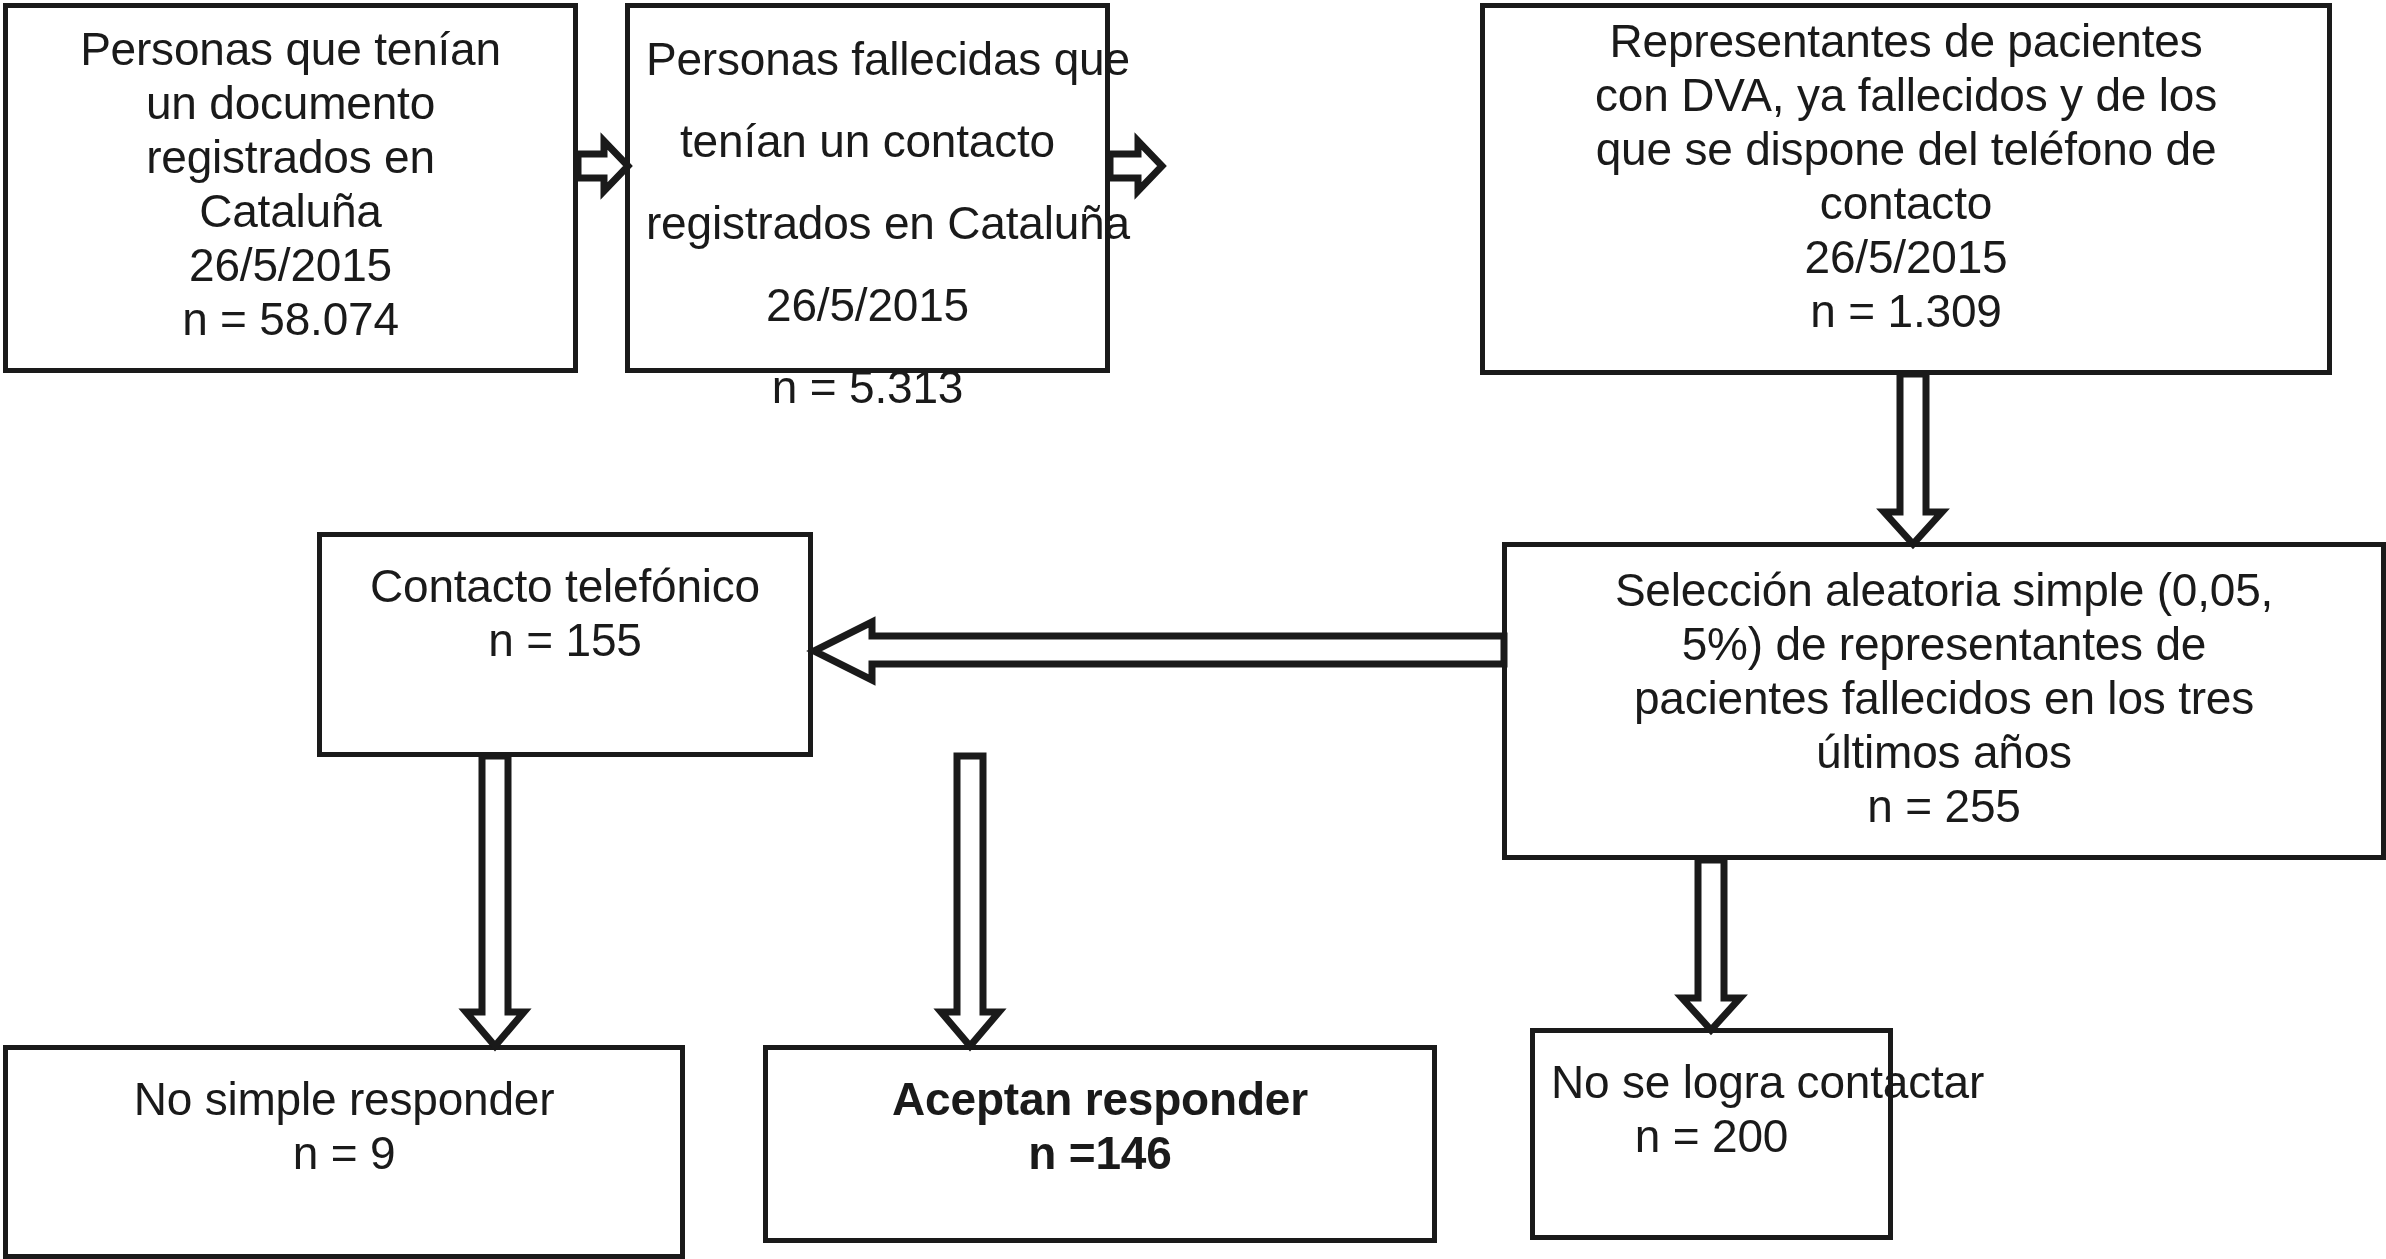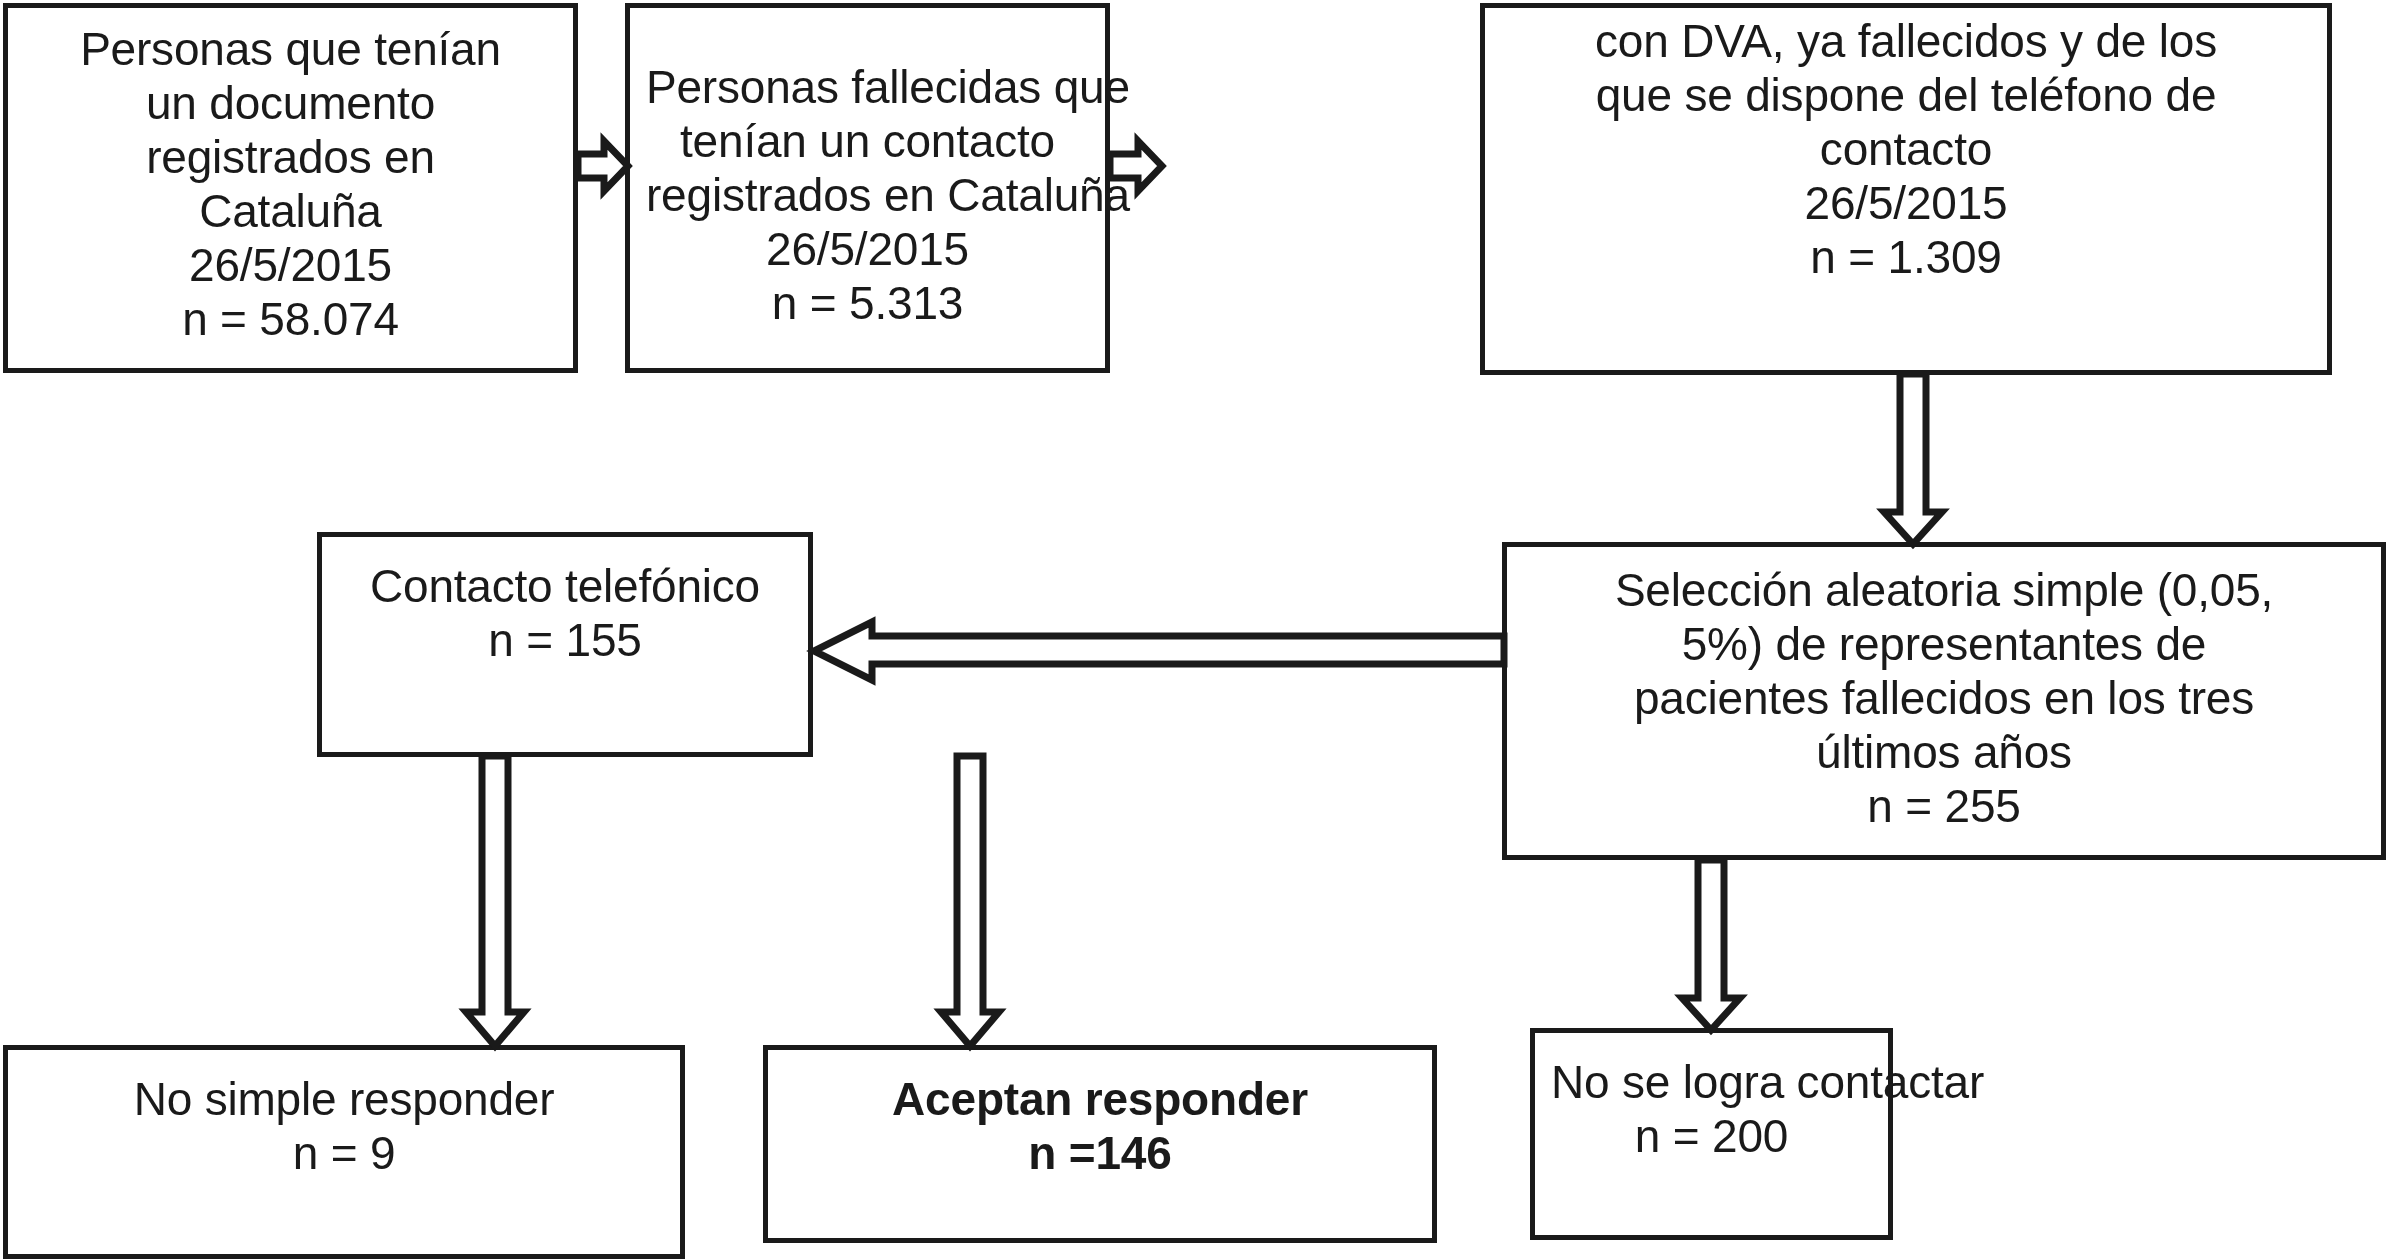--- a/index.html
+++ b/index.html
@@ -58,29 +58,30 @@
 
   <div class="node" style="left:3px; top:3px; width:575px; height:370px;">
     <span class="line">Personas que tenían</span>
     <span class="line">un documento</span>
     <span class="line">registrados en</span>
     <span class="line">Cataluña</span>
     <span class="line">26/5/2015</span>
     <span class="line">n = 58.074</span>
   </div>
 
-  <div class="node" style="left:625px; top:3px; width:485px; height:370px; padding-top:52px;">
+  <div class="node" style="left:625px; top:3px; width:485px; height:370px; padding-top:24px;gap:28px;">
     <span class="line">Personas fallecidas que</span>
     <span class="line">tenían un contacto</span>
     <span class="line">registrados en Cataluña</span>
     <span class="line">26/5/2015</span>
     <span class="line">n = 5.313</span>
   </div>
 
   <div class="node" style="left:1480px; top:3px; width:852px; height:372px; padding-top:6px;">
+    <span class="line">Representantes de pacientes</span>
     <span class="line">con DVA, ya fallecidos y de los</span>
     <span class="line">que se dispone del teléfono de</span>
     <span class="line">contacto</span>
     <span class="line">26/5/2015</span>
     <span class="line">n = 1.309</span>
   </div>
 
   <div class="node" style="left:1502px; top:542px; width:884px; height:318px; padding-top:16px;">
     <span class="line">Selección aleatoria simple (0,05,</span>
     <span class="line">5%) de representantes de</span>

